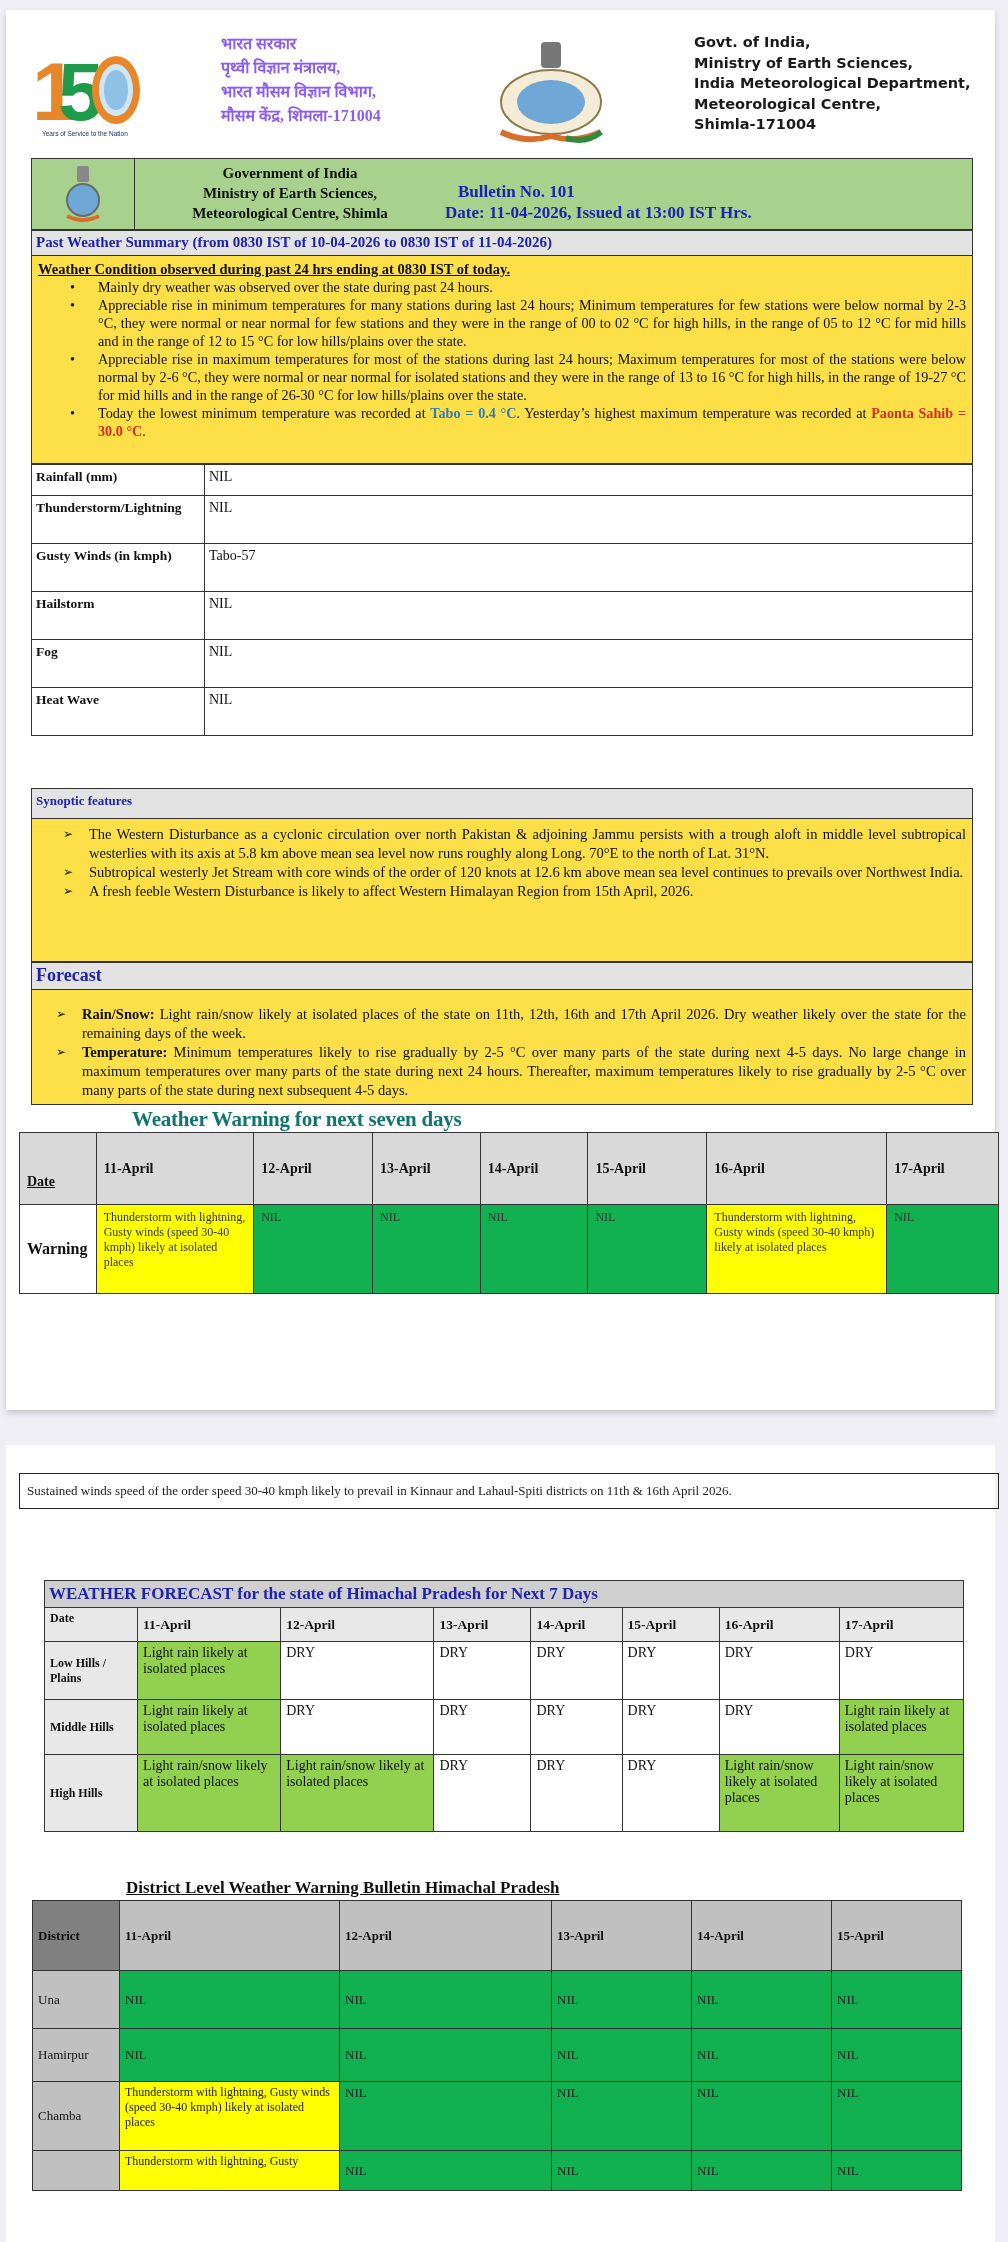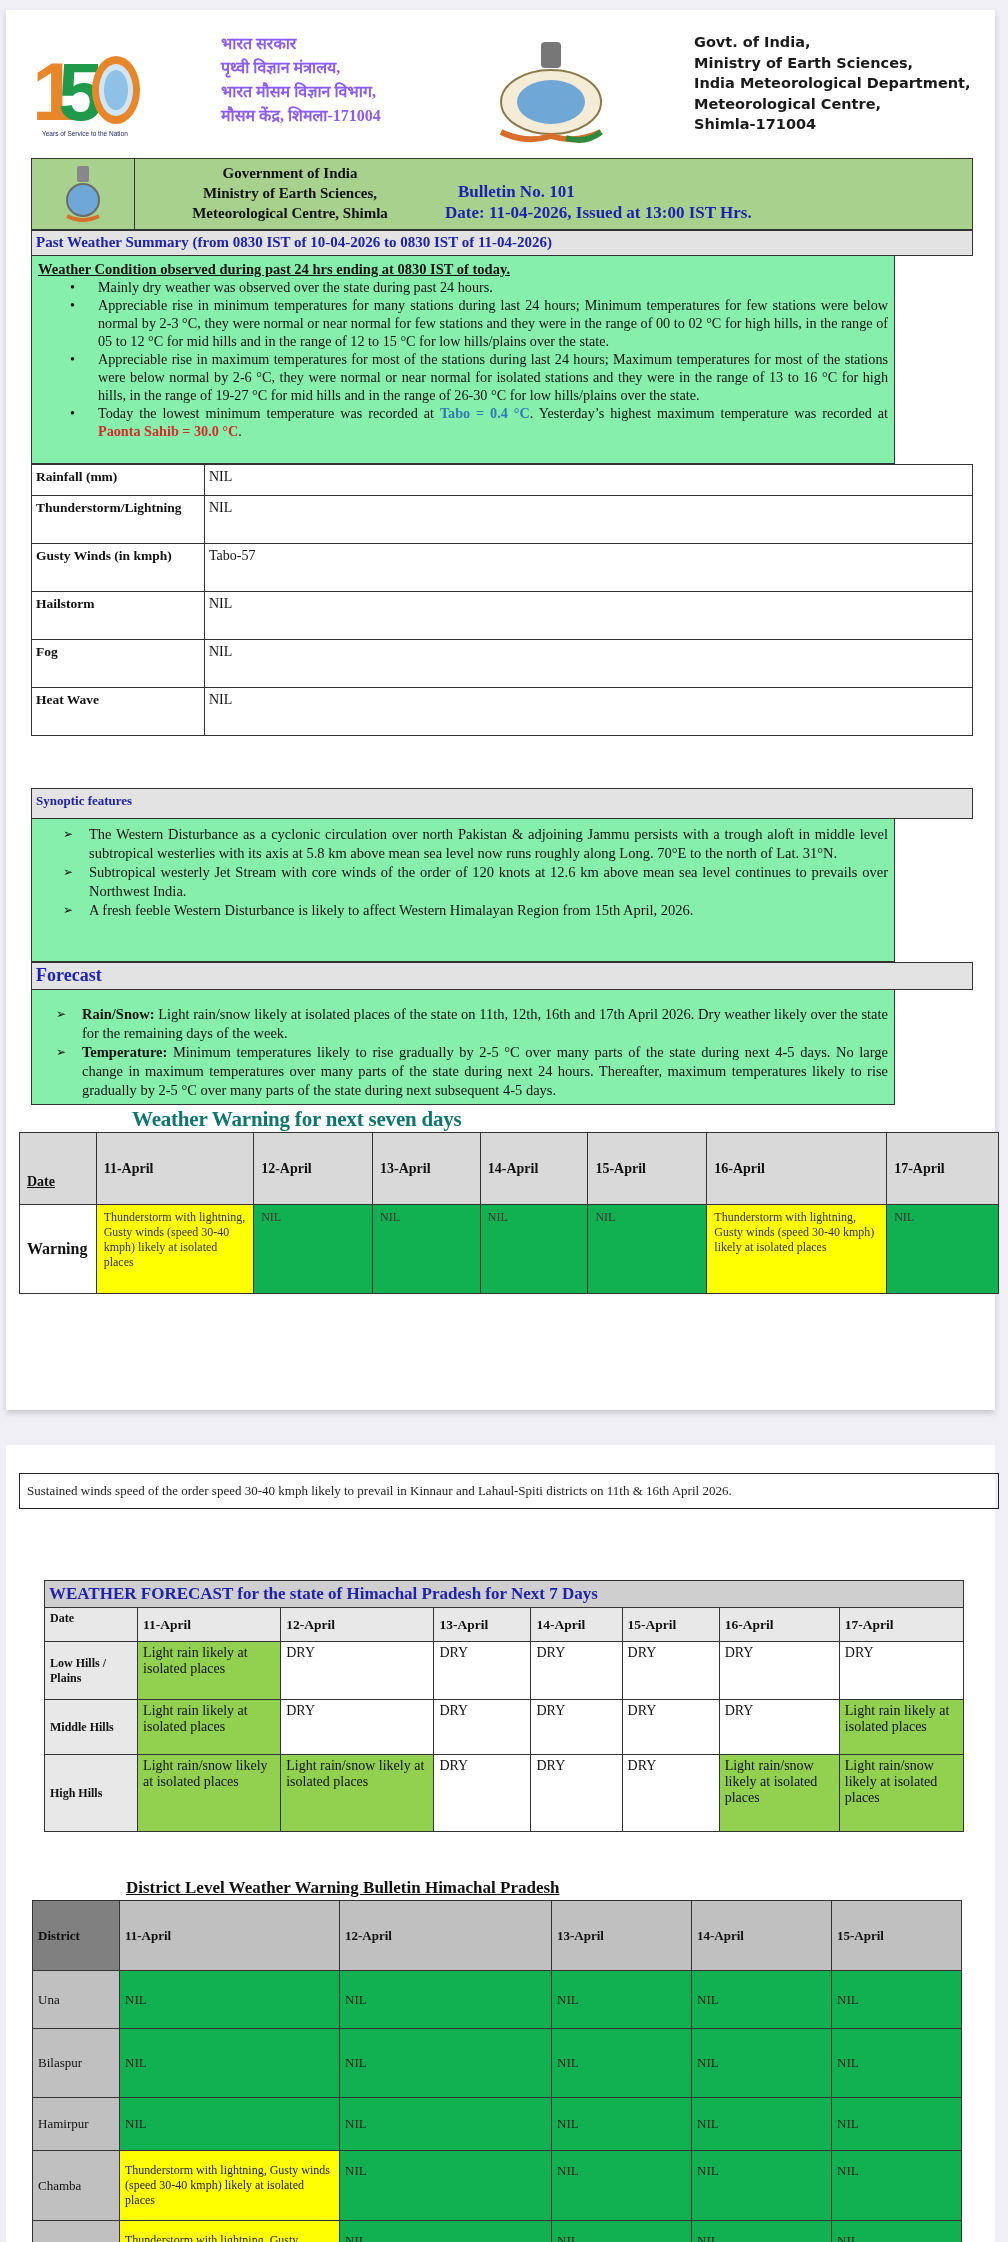--- a/index.html
+++ b/index.html
@@ -11,21 +11,21 @@
 .hdr{position:absolute;top:0;left:0;width:100%;height:148px}
 .logo150{position:absolute;left:26px;top:30px;width:110px;height:110px}
 .hindi{position:absolute;left:215px;top:22px;font-family:Liberation Serif, serif;font-weight:bold;color:#8b5cf6;font-size:16px;line-height:24px}
 .emblem{position:absolute;left:485px;top:30px;width:120px;height:110px}
 .eng{position:absolute;left:688px;top:22px;font-family:"DejaVu Sans",sans-serif;font-weight:bold;color:#1a1a1a;font-size:14.5px;line-height:20.5px}
 .band{position:absolute;left:25px;top:148px;width:942px;height:72px;background:#a9d18e;border:1px solid #333;display:flex}
 .band .lg{width:103px;border-right:1px solid #333;display:flex;align-items:center;justify-content:center}
 .band .mid{width:310px;text-align:center;font-weight:bold;font-size:15px;line-height:20px;padding-top:4px}
 .band .bl{flex:1;color:#1e22b0;font-weight:bold;font-size:17px;line-height:21px;padding-top:22px}
 .sec-h{position:absolute;left:25px;width:942px;background:#e3e3e3;border:1px solid #333;color:#1e22b0;font-weight:bold}
-.box{position:absolute;left:25px;width:864px;border:1px solid #333;border-top:none;background:#86efac}
+.box{position:absolute;left:25px;width:942px;border:1px solid #333;border-top:none;background:#fde047}
 .obs{font-size:14.2px;line-height:18px;padding:4px 6px 4px 6px}
 .obs .t{font-weight:bold;text-decoration:underline;font-size:14.5px}
 .obs ul{list-style:none;margin-left:32px}
 .obs li{position:relative;padding-left:28px;text-align:justify}
 .obs li::before{content:"\2022";position:absolute;left:0;top:0}
 .blue{color:#2f7ab8;font-weight:bold}
 .red{color:#d62b2b;font-weight:bold}
 .pt{position:absolute;left:25px;width:942px;border-collapse:collapse}
 .pt td{border:1px solid #333;vertical-align:top;padding:4px 4px;font-size:14px}
 .pt td.k{width:173px;font-weight:bold;font-size:13.5px}
@@ -37,21 +37,21 @@
 table.ww tr.h td{background:#d9d9d9;height:72px;vertical-align:middle;font-size:14px;font-weight:bold;color:#111}
 .note{position:absolute;left:13px;top:1473px;width:980px;height:36px;border:1px solid #222;font-size:13px;padding:9px 7px;color:#222}
 .fct{position:absolute;left:44px;top:1580px;width:920px;border-collapse:collapse}
 .fct td{border:1px solid #333;vertical-align:top;font-size:14px;padding:3px 5px}
 .fct .title td{background:#cfcfcf;color:#1e22b0;font-weight:bold;font-size:17px;padding:3px 4px}
 .fct .h td{background:#e8e8e8;font-weight:bold;font-size:13.5px;height:34px;vertical-align:middle}
 .fct td.rl{background:#e8e8e8;font-weight:bold;font-size:12px;vertical-align:middle;width:93px}
 .lg2{background:#92d050}
 .dtitle{position:absolute;left:126px;top:1878px;font-size:17px;font-weight:bold;text-decoration:underline}
 table.dt{position:absolute;left:32px;top:1900px;width:930px;border-collapse:collapse}
-table.dt td{border:1px solid #333;vertical-align:middle;font-size:13px;padding:12px 5px;color:#222}
+table.dt td{border:1px solid #333;vertical-align:middle;font-size:13px;padding:3px 5px;color:#222}
 table.dt tr.h td{background:#c0c0c0;height:70px;font-weight:bold;color:#111}
 table.dt td.dn{background:#c0c0c0;font-weight:normal;color:#111;width:87px}
 table.dt tr.h td.dn{background:#808080}
 </style>
 </head>
 <body>
 
 <div class="page page1">
   <div class="hdr">
     <svg class="logo150" viewBox="0 0 110 110">
@@ -251,28 +251,20 @@
         <td style="width: 130px;">15-April</td>
       </tr>
 <tr style="height: 58px;">
         <td class="dn">Una</td>
         <td style="background: rgb(17, 176, 80);">NIL</td>
         <td style="background: rgb(17, 176, 80);">NIL</td>
         <td style="background: rgb(17, 176, 80);">NIL</td>
         <td style="background: rgb(17, 176, 80);">NIL</td>
         <td style="background: rgb(17, 176, 80);">NIL</td>
       </tr>
-      <tr style="height: 69px;">
-        <td class="dn">Bilaspur</td>
-        <td style="background: rgb(17, 176, 80);">NIL</td>
-        <td style="background: rgb(17, 176, 80);">NIL</td>
-        <td style="background: rgb(17, 176, 80);">NIL</td>
-        <td style="background: rgb(17, 176, 80);">NIL</td>
-        <td style="background: rgb(17, 176, 80);">NIL</td>
-      </tr>
       <tr style="height: 53px;">
         <td class="dn">Hamirpur</td>
         <td style="background: rgb(17, 176, 80);">NIL</td>
         <td style="background: rgb(17, 176, 80);">NIL</td>
         <td style="background: rgb(17, 176, 80);">NIL</td>
         <td style="background: rgb(17, 176, 80);">NIL</td>
         <td style="background: rgb(17, 176, 80);">NIL</td>
       </tr>
       <tr style="height: 69px;">
         <td class="dn">Chamba</td>

